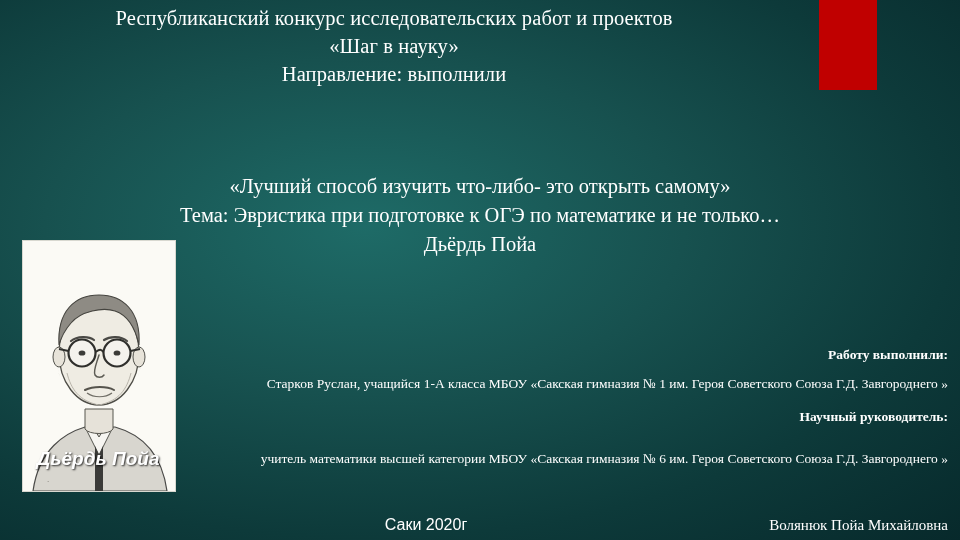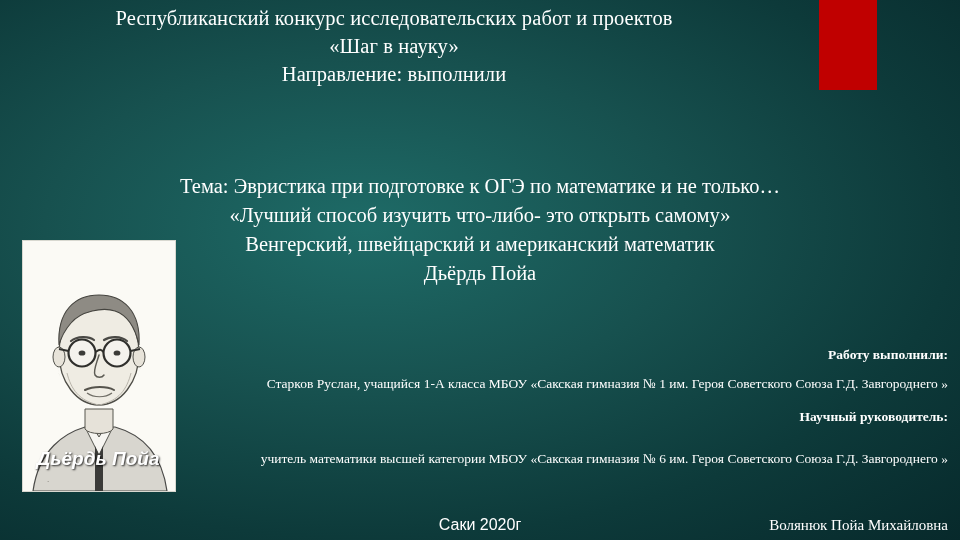--- a/index.html
+++ b/index.html
@@ -105,43 +105,42 @@
     right: 12px;
     bottom: 6px;
     font-size: 15px;
     font-family: "Liberation Serif", serif;
     text-align: right;
   }
   .place-year {
     position: absolute;
     left: 0;
     bottom: 6px;
-    width: 960px;
+    width: 852px;
     text-align: center;
     font-family: "Liberation Sans", sans-serif;
     font-size: 16px;
   }
 </style>
 </head>
 <body>
 
 <div class="slide">
 
   <div class="red-bar"></div>
 
   <div class="header">
     <div>Республиканский конкурс исследовательских работ и проектов</div>
     <div>«Шаг в науку»</div>
     <div>Направление: выполнили</div>
   </div>
 
   <div class="theme-block">
+    <div>«Лучший способ изучить что-либо- это открыть самому»</div>
     <div>Тема: Эвристика при подготовке к ОГЭ по математике и не только…</div>
-    <div>«Лучший способ изучить что-либо- это открыть самому»</div>
-    <div>Венгерский, швейцарский и американский математик</div>
     <div>Дьёрдь Пойа</div>
   </div>
 
   <div class="portrait-frame">
     <svg width="152" height="250" viewBox="0 0 152 250" xmlns="http://www.w3.org/2000/svg">
       <rect x="0" y="0" width="152" height="250" fill="#fbfaf5"></rect>
 
       <path d="M10 250 C16 208 42 192 62 186 L92 186 C114 192 138 208 144 250 Z" fill="#d8d6cf" stroke="#4a4a48" stroke-width="1.2"></path>
       <path d="M62 186 L76 214 L90 186 L84 183 L76 196 L68 183 Z" fill="#f6f5f1" stroke="#55554f" stroke-width="1"></path>
       <path d="M72 205 L76 214 L80 205 L80 250 L72 250 Z" fill="#3a3a38"></path>

